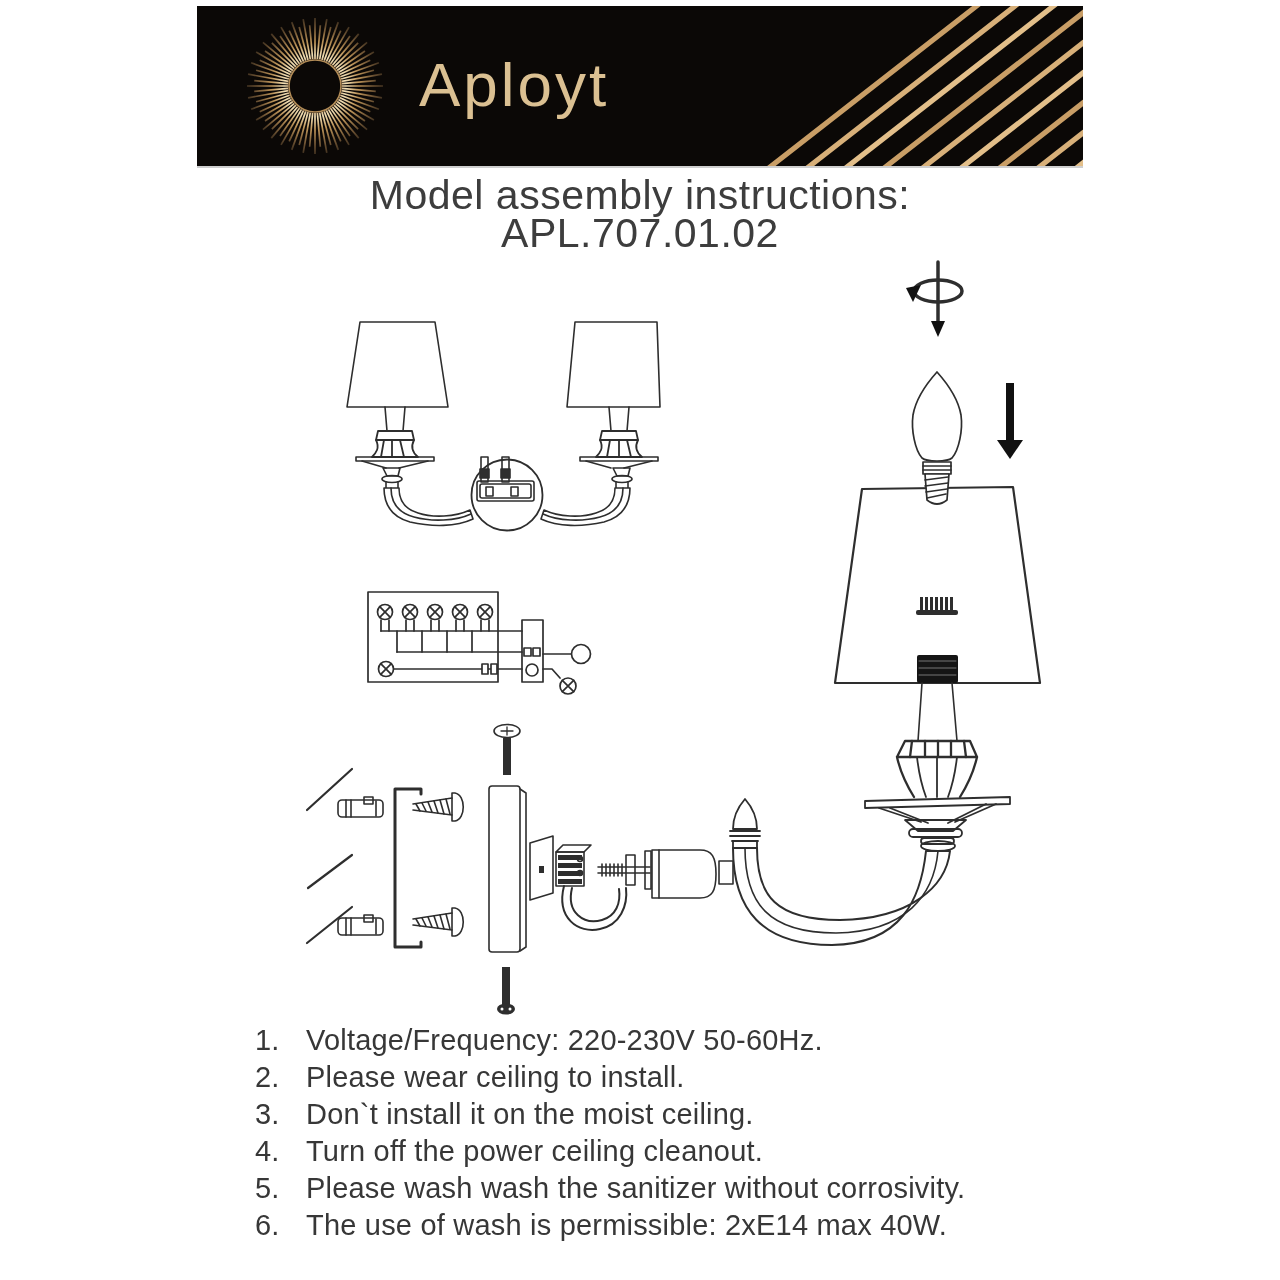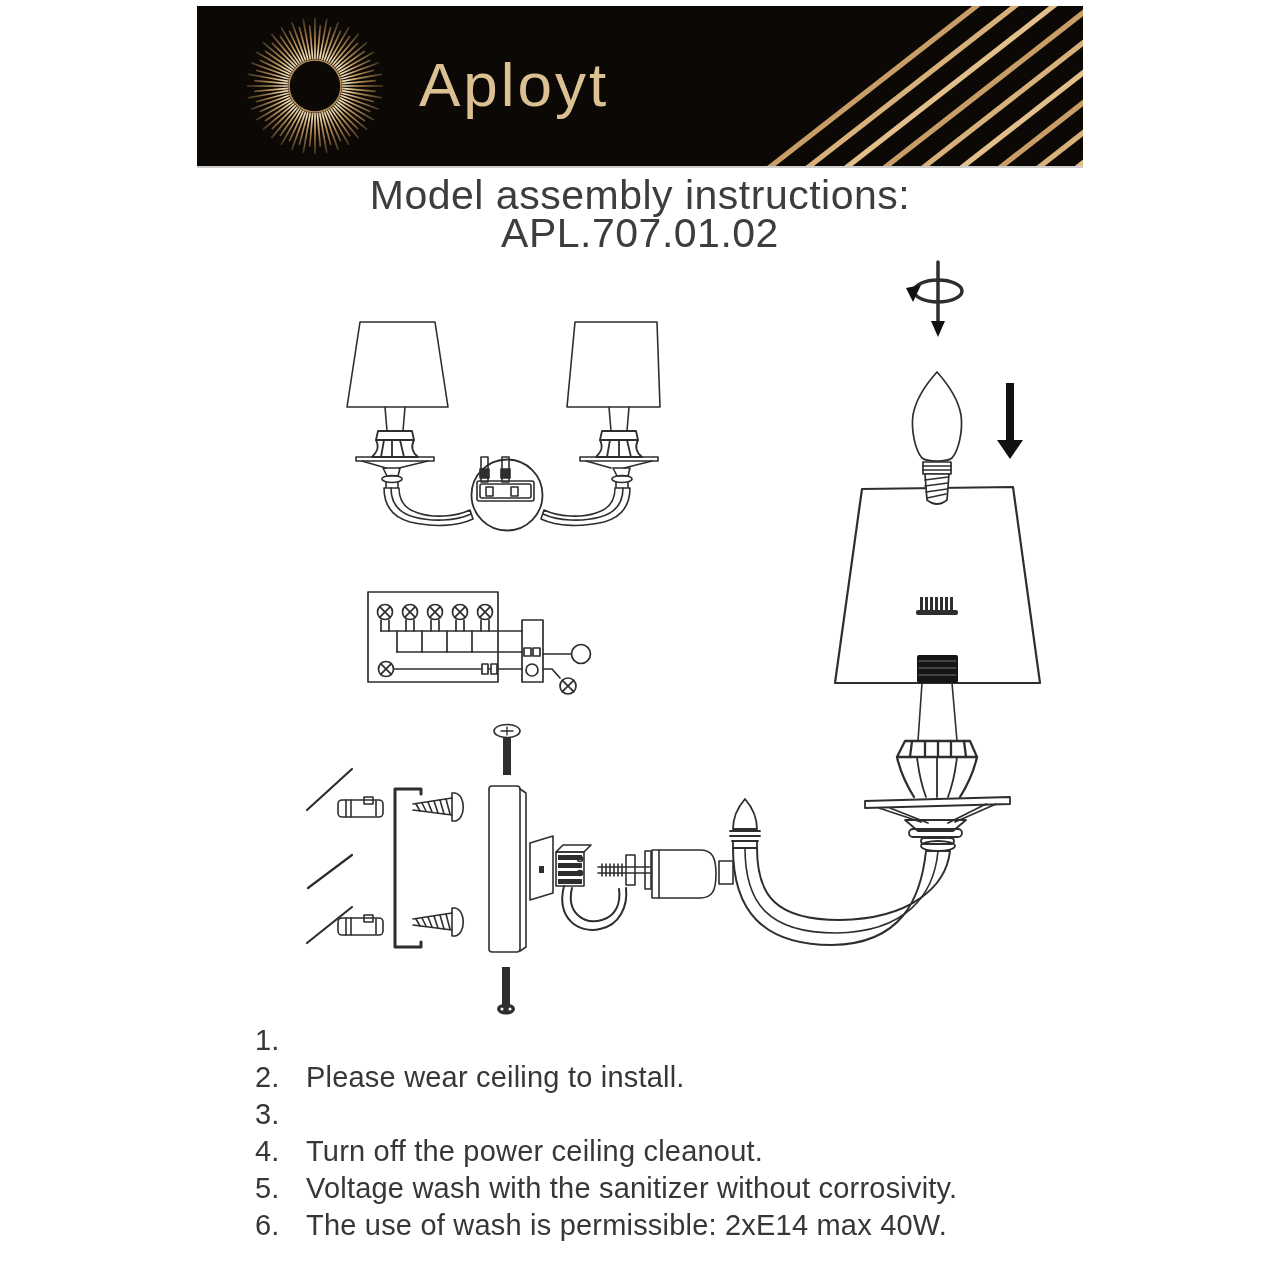--- a/index.html
+++ b/index.html
@@ -382,33 +382,35 @@
       <path d="M733,841 L733,848 M757,841 L757,848"></path>
     </g>
 
     <rect x="719" y="861" width="14" height="23" fill="#ffffff"></rect>
   </g>
 </svg>
 
 <div class="instr">
   <div class="row">
     <span class="num">1.</span>
+    <span class="txt">Voltage/Frequency: 220-230V 50-60Hz.</span>
   </div>
   <div class="row">
     <span class="num">2.</span>
     <span class="txt">Please wear ceiling to install.</span>
   </div>
   <div class="row">
     <span class="num">3.</span>
+    <span class="txt">Don`t install it on the moist ceiling.</span>
   </div>
   <div class="row">
     <span class="num">4.</span>
     <span class="txt">Turn off the power ceiling cleanout.</span>
   </div>
   <div class="row">
     <span class="num">5.</span>
-    <span class="txt">Voltage wash with the sanitizer without corrosivity.</span>
+    <span class="txt">Please wash wash the sanitizer without corrosivity.</span>
   </div>
   <div class="row">
     <span class="num">6.</span>
     <span class="txt">The use of wash is permissible: 2xE14 max 40W.</span>
   </div>
 </div>
 
 </body></html>

